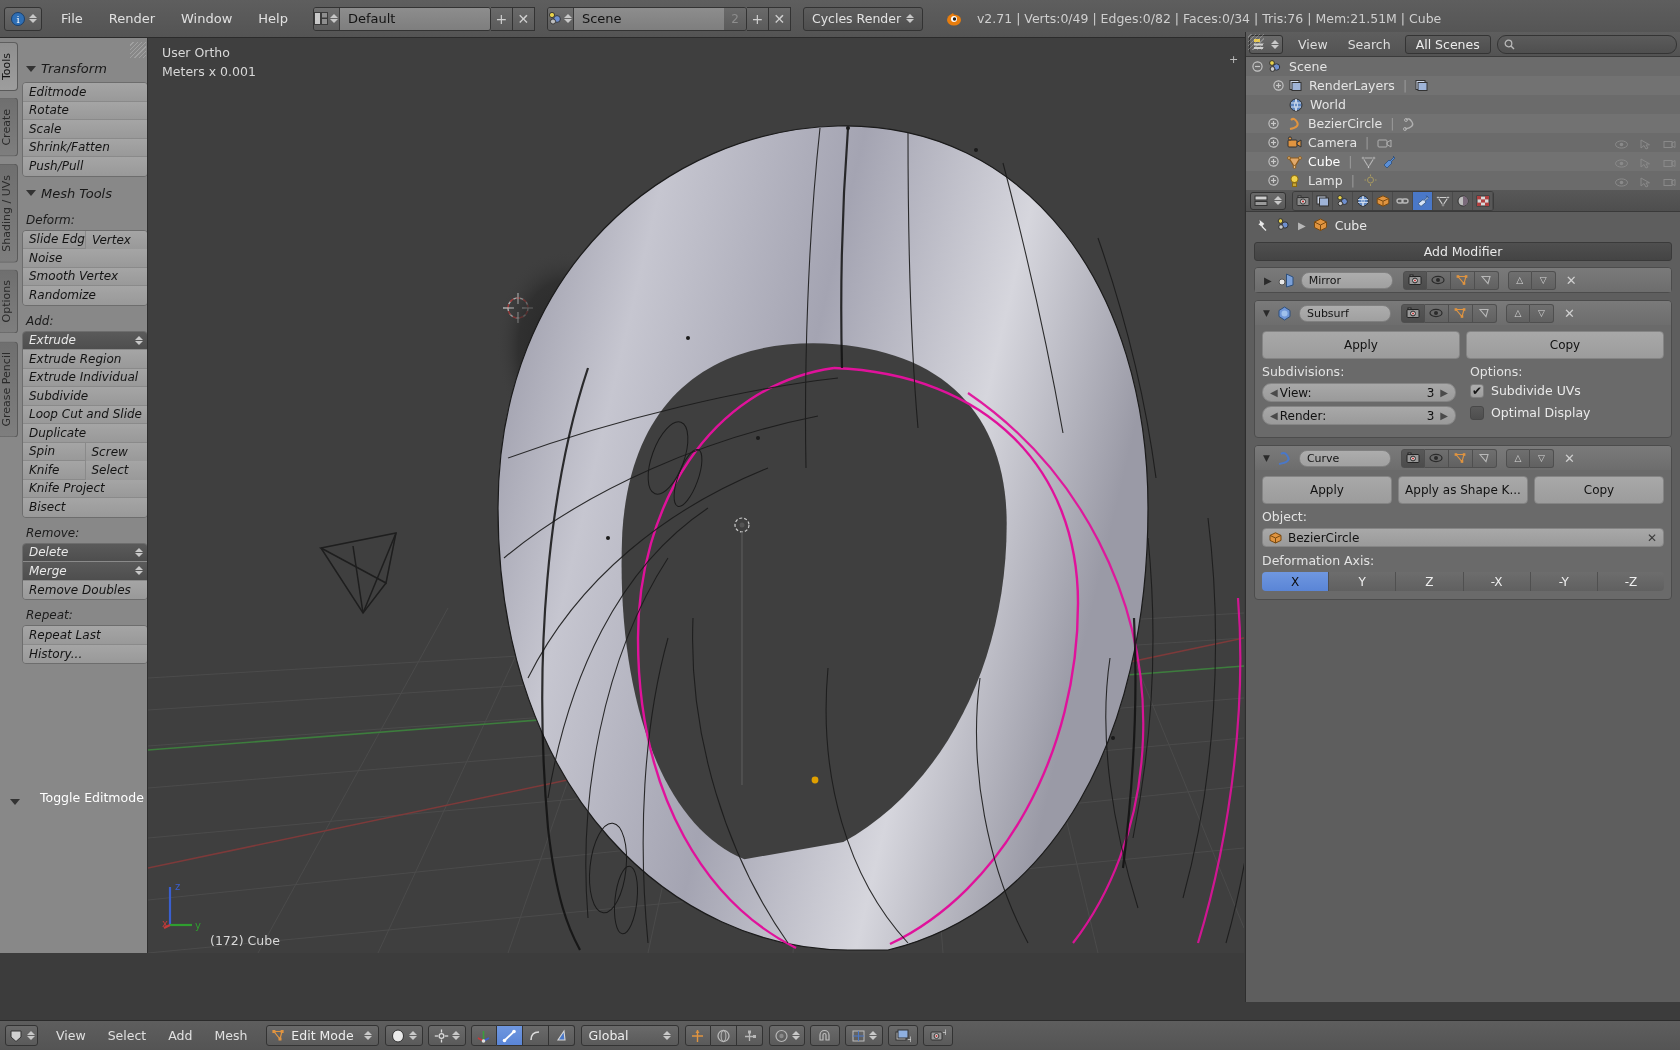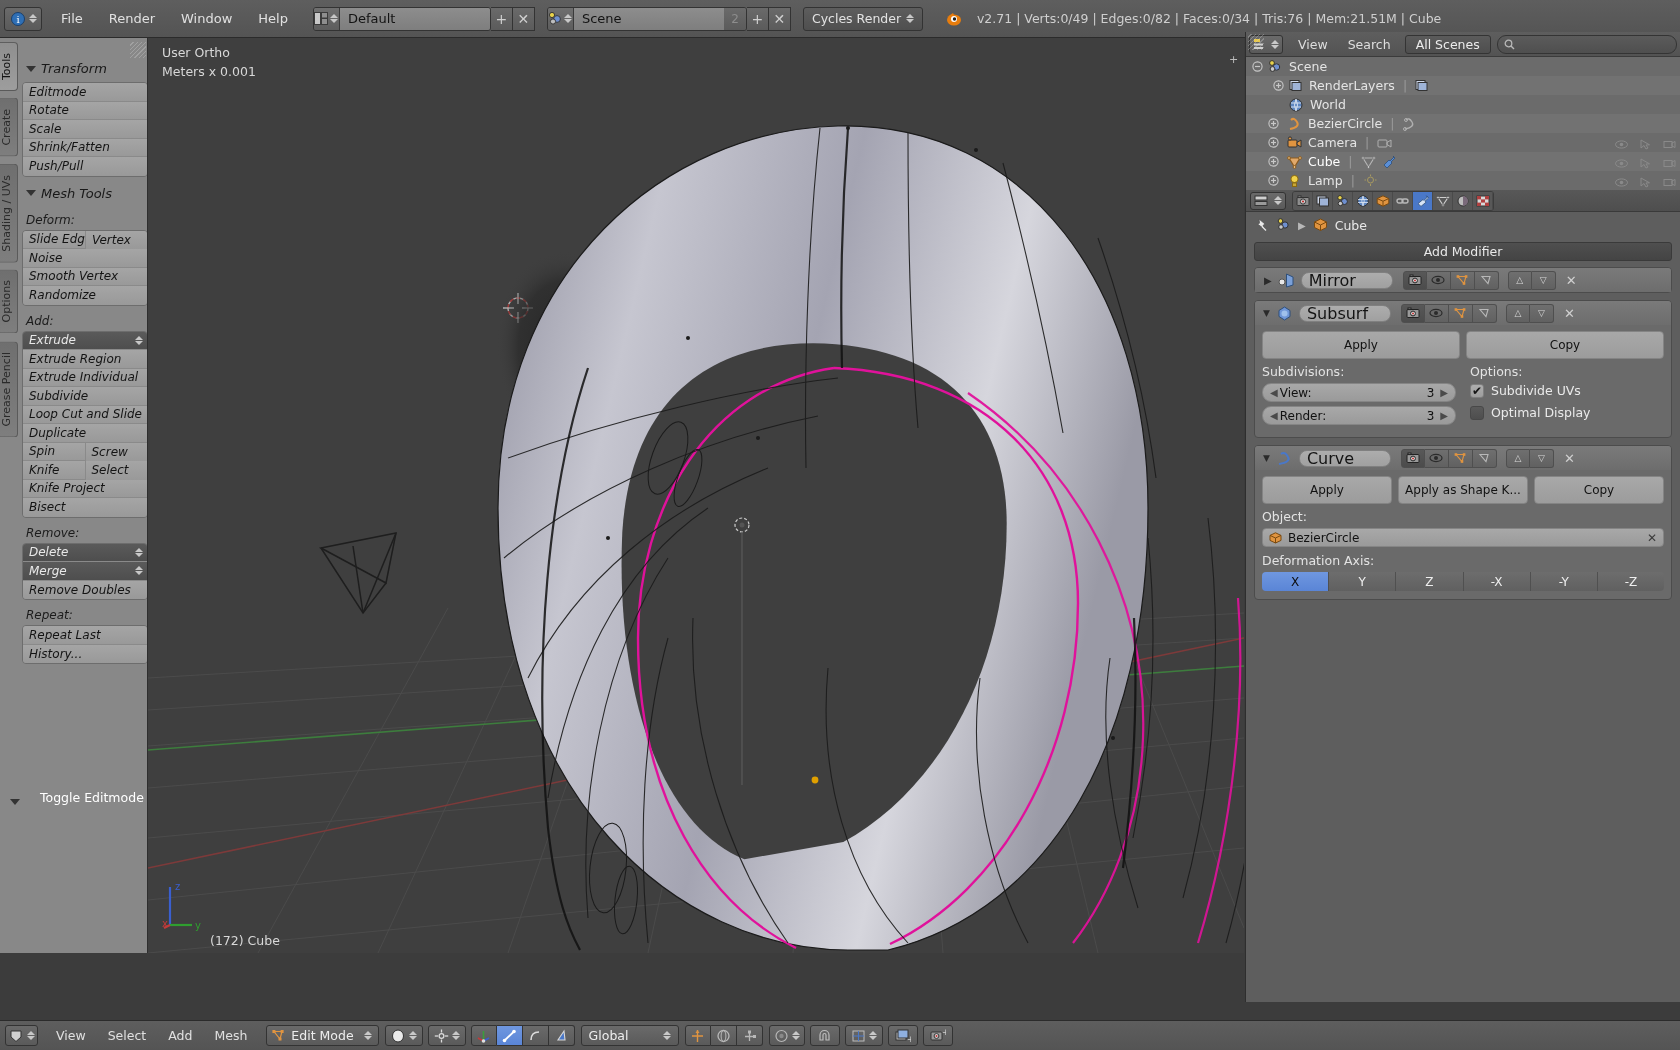--- a/index.html
+++ b/index.html
@@ -138,21 +138,21 @@
   .addmod{
     height:19px; display:flex; align-items:center; justify-content:center;
     background:linear-gradient(#4f4f4f,#444); border:1px solid #3a3a3a; border-radius:3px;
     color:#e9e9e9; font-size:12.5px; margin-bottom:6px;
   }
   .modpanel{ background:#6a6a6a; border:1px solid #4c4c4c; border-radius:4px; margin-bottom:7px; }
   .modhead{ height:24px; display:flex; align-items:center; gap:6px; padding:0 5px;
     background:linear-gradient(#7a7a7a,#6d6d6d); border-radius:3px 3px 0 0;}
   .modname{ flex:0 0 92px; height:17px; display:flex;align-items:center;padding:0 7px;
     background:linear-gradient(#adadad,#a0a0a0); border:1px solid #808080; border-radius:8px;
-    color:#141414; font-size:16px;}
+    color:#141414; font-size:11px;}
   .hicons{ display:flex; margin-left:4px;}
   .hico{ width:24px;height:19px; display:flex;align-items:center;justify-content:center;
     background:linear-gradient(#6f6f6f,#616161); border:1px solid #4f4f4f; border-left:none;}
   .hico:first-child{border-left:1px solid #4f4f4f;border-radius:3px 0 0 3px;}
   .hico.on{ background:linear-gradient(#585858,#4c4c4c);}
   .hico.last{border-radius:0 3px 3px 0;}
   .modbody{ padding:6px 7px 8px 7px;}
   .rowpair{ display:flex; gap:6px; margin-bottom:5px;}
   .gbtn{ flex:1; height:28px; display:flex;align-items:center;justify-content:center;
     background:linear-gradient(#a8a8a8,#9c9c9c); border:1px solid #848484; border-radius:4px;

